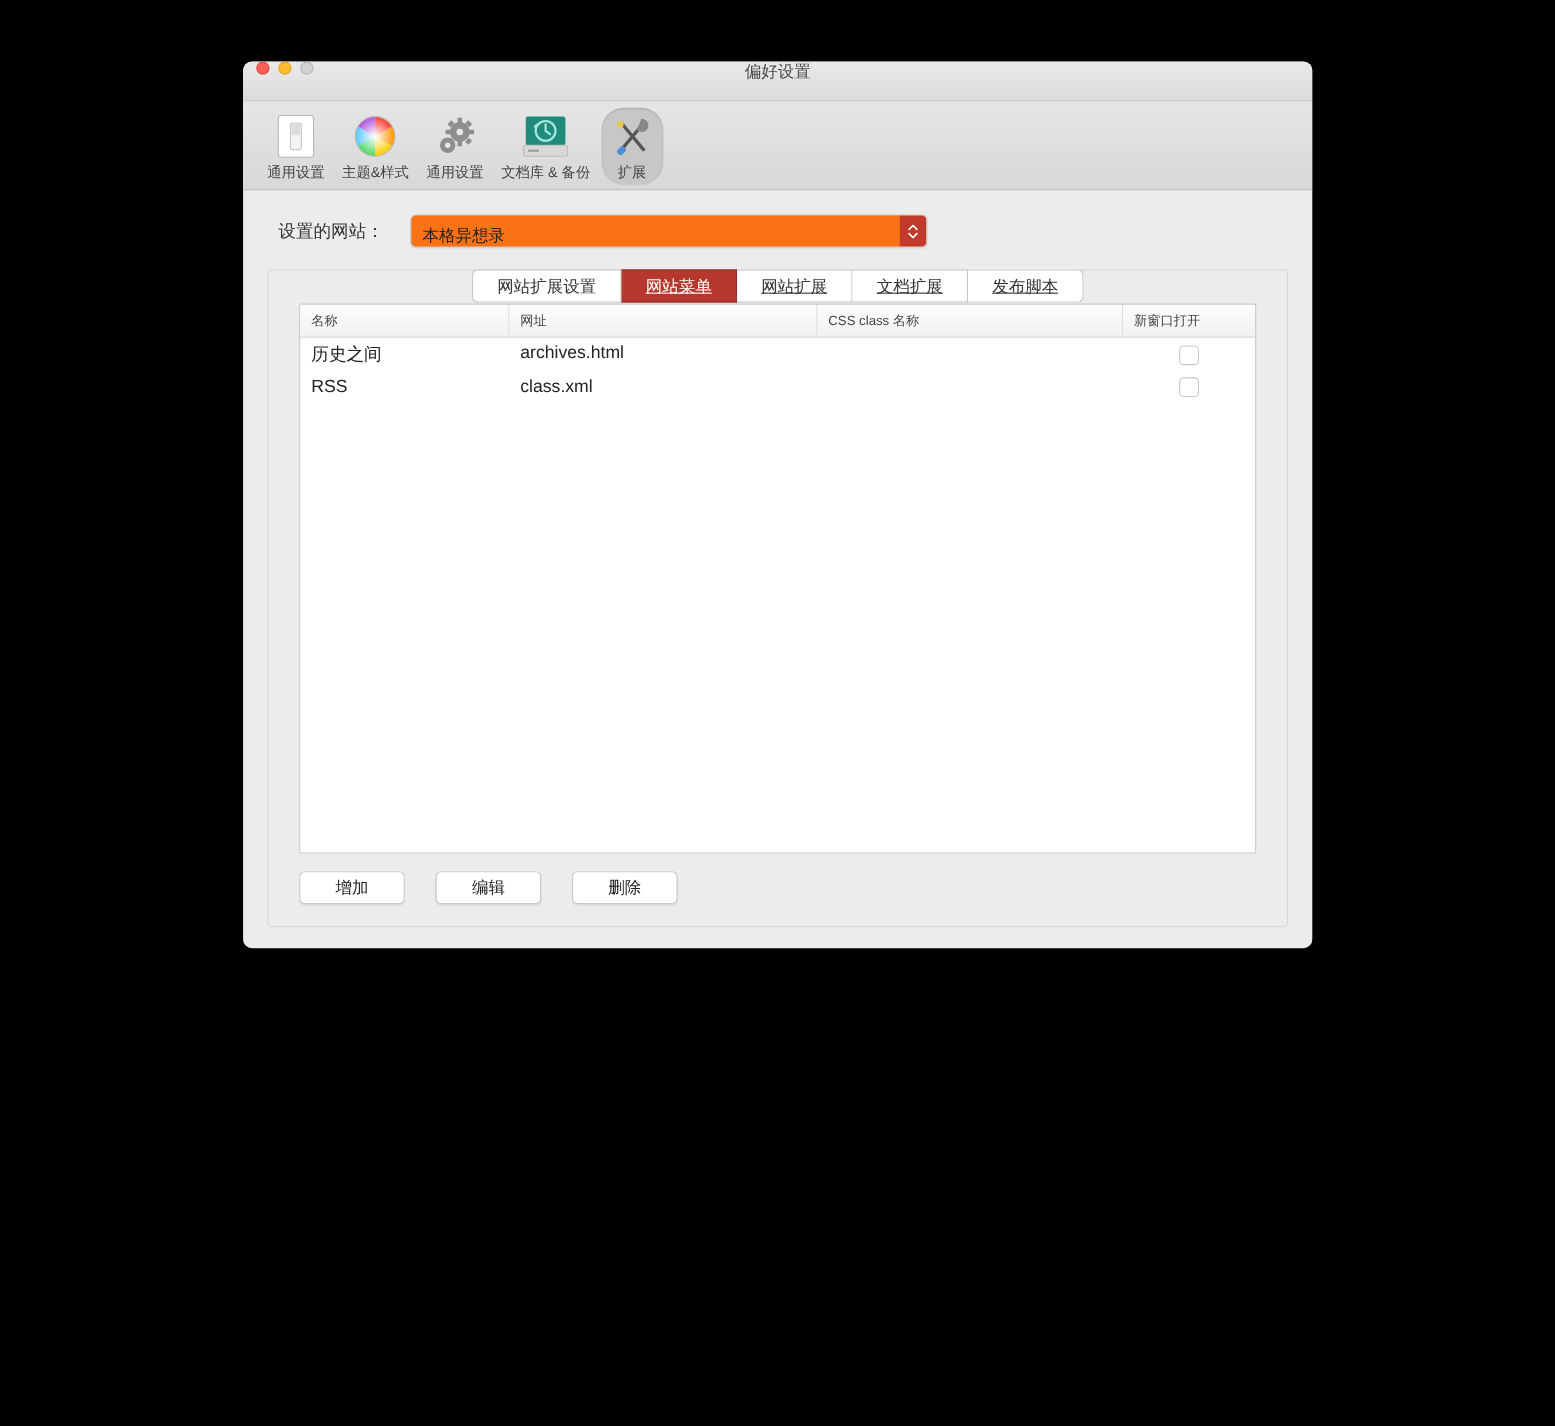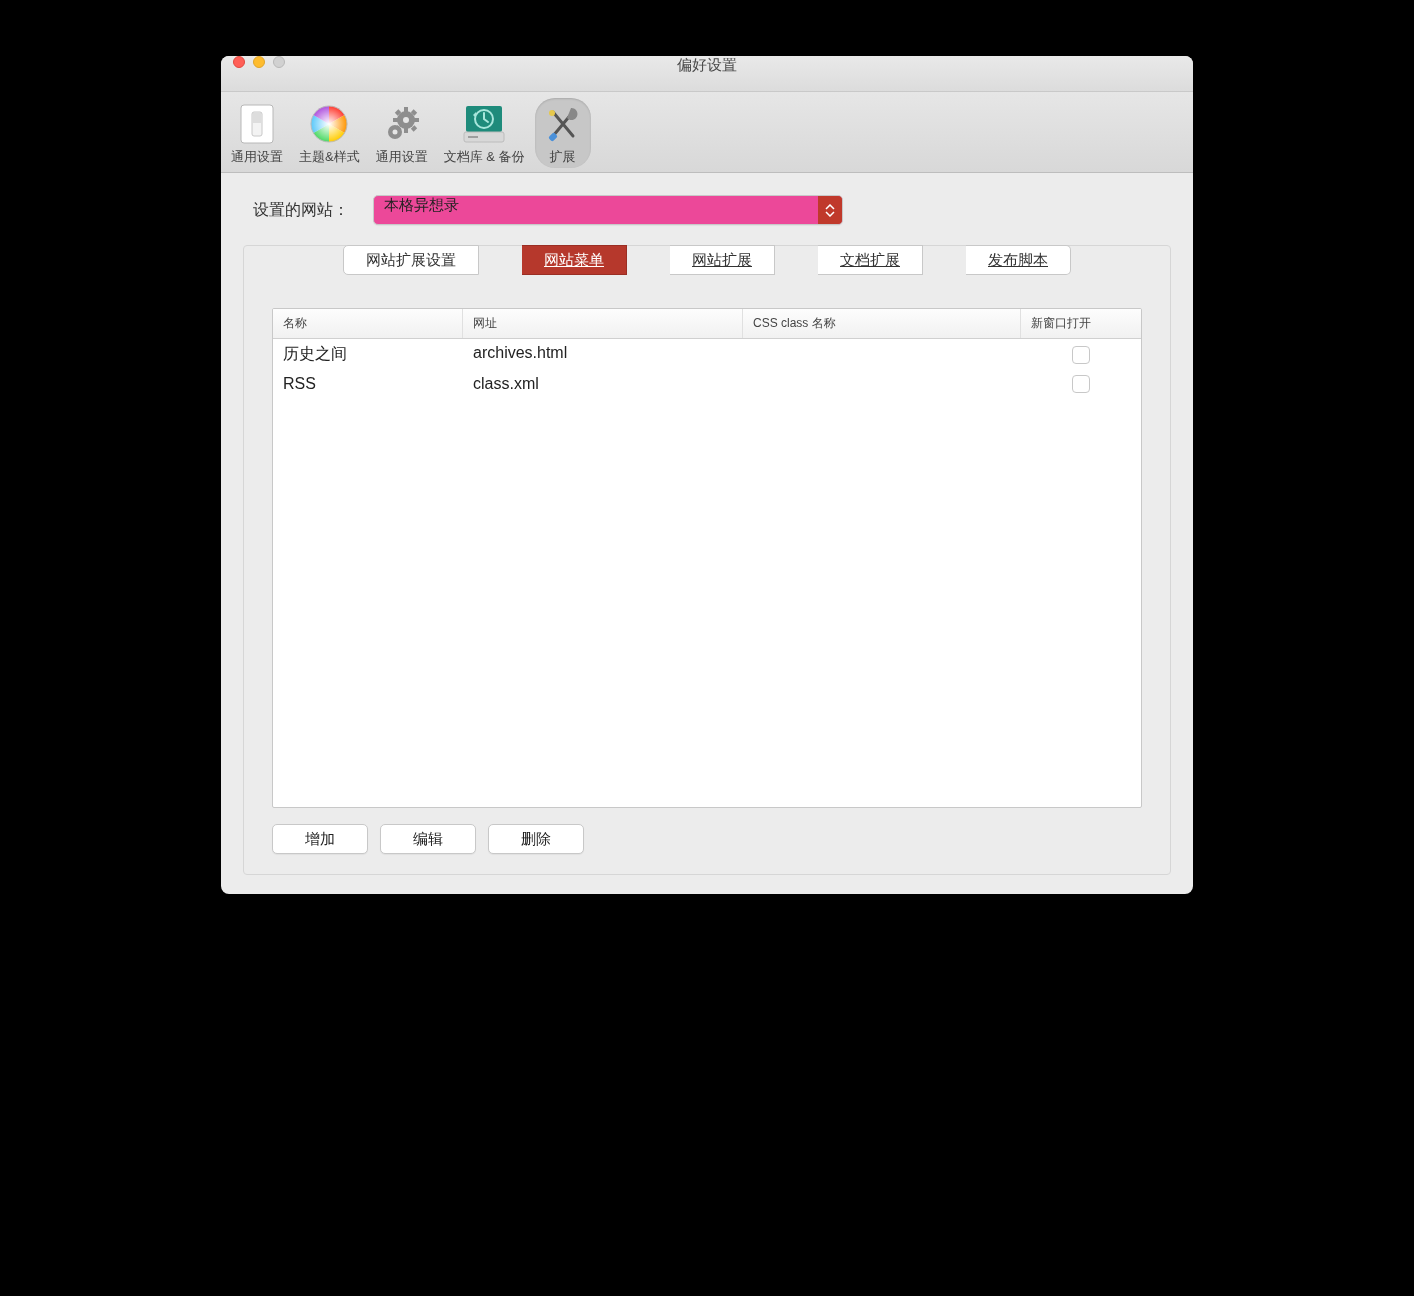--- a/index.html
+++ b/index.html
@@ -41,21 +41,21 @@
     left: 0; right: 0;
     text-align: center;
     font-size: 15px;
     color: #4a4a4a;
     pointer-events: none;
   }
   .toolbar {
     background: linear-gradient(#e6e6e6, #d8d8d8);
     border-bottom: 1px solid #bdbdbd;
     display: flex;
-    padding: 6px 8px 4px 4px;
+    padding: 6px 8px 4px 16px;
     gap: 4px;
   }
   .tool-item {
     display: flex;
     flex-direction: column;
     align-items: center;
     padding: 4px 6px 2px 6px;
     border-radius: 5px;
     font-size: 13px;
     color: #444;
@@ -81,25 +81,25 @@
     padding-left: 10px;
   }
   .row-select-label {
     font-size: 16px;
     color: #333;
     margin-right: 24px;
   }
   .popup {
     flex: 0 0 470px;
     height: 30px;
-    background: #ec4899;
+    background: #f97316;
     border: 1px solid #c8c8c8;
     border-radius: 5px;
     display: flex;
-    align-items: flex-start;
+    align-items: flex-end;
     box-shadow: 0 1px 1px rgba(0,0,0,0.05);
     overflow: hidden;
   }
   .popup-text {
     flex: 1;
     padding: 0 10px;
     font-size: 15px;
     color: #222;
   }
   .popup-arrows {
@@ -119,22 +119,21 @@
     border-radius: 4px;
     background: #ececec;
     padding: 0 28px 20px 28px;
     position: relative;
   }
   .seg-control {
     display: flex;
     justify-content: center;
     position: relative;
     top: -1px;
-    margin-bottom: 32px;
-    gap: 43px;
+    margin-bottom: 0;
   }
   .seg {
     background: #fff;
     border: 1px solid #c8c8c8;
     height: 30px;
     display: flex;
     align-items: center;
     padding: 0 22px;
     font-size: 15px;
     color: #333;
@@ -179,21 +178,21 @@
   .td.col-new { display: flex; justify-content: center; align-items: center; }
   .checkbox {
     width: 18px; height: 18px;
     border: 1px solid #c8c8c8;
     border-radius: 4px;
     background: #fff;
   }
 
   .action-row {
     display: flex;
-    gap: 12px;
+    gap: 28px;
     margin-top: 16px;
   }
   .btn {
     background: #fff;
     border: 1px solid #c8c8c8;
     border-radius: 5px;
     height: 30px;
     padding: 0 32px;
     font-size: 15px;
     color: #222;

